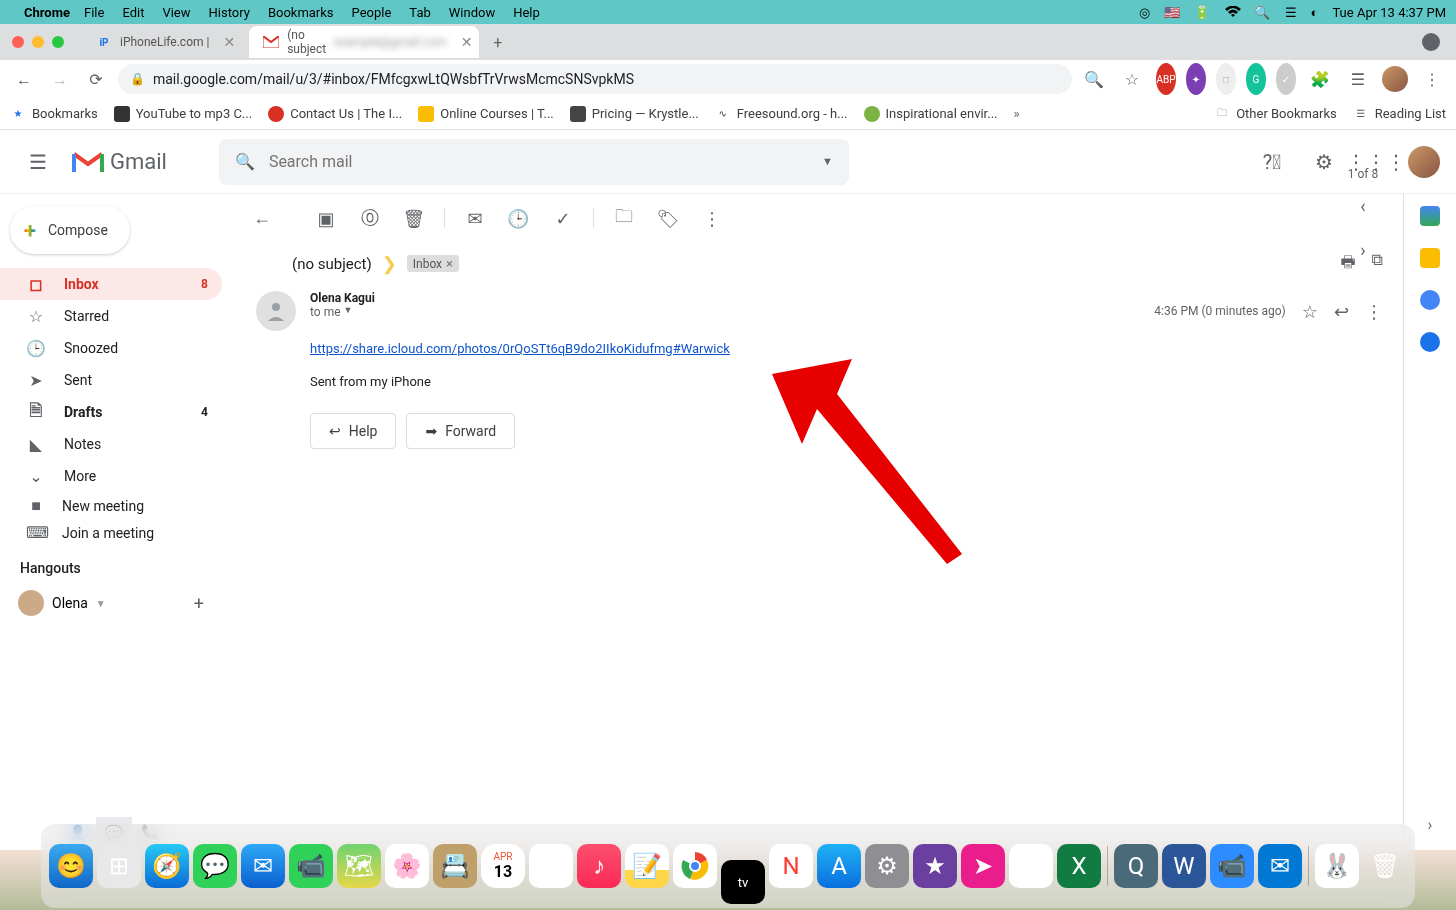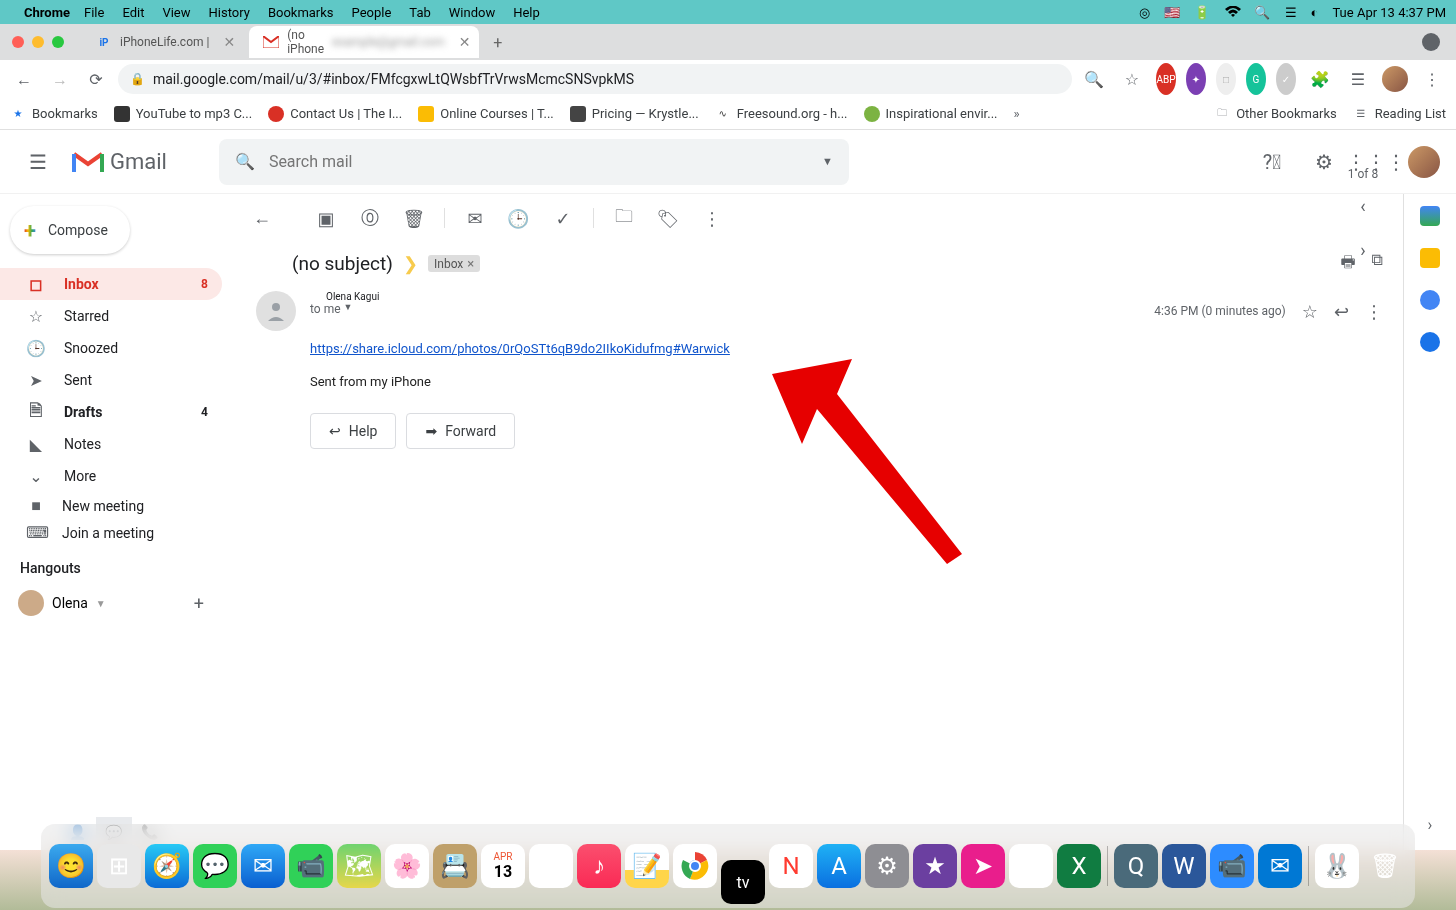--- a/index.html
+++ b/index.html
@@ -79,30 +79,30 @@
 .chat-entry .avatar-xs { width: 26px; height: 26px; border-radius: 50%; background: #b97; flex-shrink: 0; }
 .chat-entry .link { color: #1155cc; text-decoration: underline; font-size: 11px; }
 
 
 .main-pane { flex: 1; position: relative; border-right: 1px solid #e0e0e0; }
 .toolbar { height: 48px; display: flex; align-items: center; padding: 0 20px; gap: 4px; position: relative; }
 .tb-btn { width: 40px; height: 40px; display: flex; align-items: center; justify-content: center; color: #5f6368; font-size: 18px; border-radius: 50%; }
 .tb-sep { width: 1px; height: 20px; background: #e0e0e0; margin: 0 6px; }
 .toolbar .pager { margin-left: auto; display: flex; align-items: center; gap: 4px; font-size: 12px; color: #5f6368; flex-direction: column; }
 .subject-row { padding: 8px 20px 14px 70px; display: flex; align-items: center; gap: 10px; }
-.subject-row h2 { font-size: 19px; font-weight: 400; color: #202124; }
+.subject-row h2 { font-size: 15px; font-weight: 400; color: #202124; }
 .imp-marker { color: #f7cb4d; font-size: 18px; }
 .label-chip { background: #ddd; color: #555; font-size: 12px; padding: 1px 6px; border-radius: 3px; display: inline-flex; align-items: center; gap: 4px; }
 .label-chip .x { font-size: 13px; color: #777; }
 .subject-right { margin-left: auto; display: flex; gap: 16px; color: #5f6368; }
 
 .email-header { display: flex; padding: 0 20px; gap: 14px; }
 .avatar-lg { width: 40px; height: 40px; border-radius: 50%; background: #e0e0e0; display: flex; align-items: center; justify-content: center; color: #9aa0a6; margin-left: 14px; }
 .sender-info { flex: 1; }
-.sender-name { font-size: 10px; font-weight: 400; color: #202124; margin-left: 16px; }
+.sender-name { font-size: 12px; font-weight: 700; color: #202124; }
 .to-line { font-size: 12px; color: #5f6368; display: flex; align-items: flex-start; gap: 3px; }
 .email-meta { display: flex; align-items: center; gap: 16px; color: #5f6368; font-size: 12px; }
 .email-meta .icon { font-size: 18px; }
 
 .email-body { padding: 10px 20px 10px 88px; font-size: 13px; color: #222; }
 .email-body a { color: #1155cc; text-decoration: underline; }
 .email-body .sent-from { margin-top: 18px; }
 
 .actions-row { padding: 14px 20px 14px 88px; display: flex; gap: 10px; }
 .action-btn { border: 1px solid #dadce0; border-radius: 4px; height: 36px; padding: 0 18px; display: inline-flex; align-items: center; gap: 8px; font-size: 14px; color: #3c4043; }
@@ -171,21 +171,21 @@
       <span>iPhoneLife.com |</span>
       <span class="tab-close">✕</span>
     </div>
     <div class="tab active">
       <span class="favicon">
         <svg width="16" height="12" viewBox="0 0 16 12">
             <path d="M0 0 L8 6 L16 0 V12 H0 Z" fill="#fff" stroke="#d93025"></path>
             <path d="M0 0 L8 6 L16 0" fill="none" stroke="#d93025" stroke-width="2"></path>
           </svg>
       </span>
-      <span>(no iPhone</span>
+      <span>(no subject</span>
       <span class="blur">example@gmail.com</span>
       <span class="tab-close">✕</span>
     </div>
     <span class="new-tab">+</span>
     <div class="incognito"></div>
   </div>
 
   <div class="addr-bar">
     <div class="nav-btn">←</div>
     <div class="nav-btn disabled">→</div>
@@ -431,35 +431,35 @@
   <div class="dock">
     <div class="dock-icon" style="background:linear-gradient(#3ba9ee,#1067c9);">😊</div>
     <div class="dock-icon" style="background:#e8e8e8;">⊞</div>
     <div class="dock-icon" style="background:linear-gradient(#27c9f5,#0b6bd6);">🧭</div>
     <div class="dock-icon" style="background:#30d158;">💬</div>
     <div class="dock-icon" style="background:linear-gradient(#2fa8f6,#0a5fd0);">✉</div>
     <div class="dock-icon" style="background:#30d158;">📹</div>
     <div class="dock-icon" style="background:linear-gradient(#6fd36f,#e6d74a);">🗺</div>
     <div class="dock-icon" style="background:#fff;">🌸</div>
     <div class="dock-icon" style="background:#bfa06a;">📇</div>
-    <div class="dock-icon" style="background:#fff;color:#e53;font-size:10px;flex-direction:column;">APR<br><b style="color:#000;font-size:16px;">13</b></div>
+    <div class="dock-icon" style="background:#fff;color:#e53;font-size:10px;flex-direction:column;border-radius:15px;">APR<br><b style="color:#000;font-size:16px;">13</b></div>
     <div class="dock-icon" style="background:#fff;">☑</div>
     <div class="dock-icon" style="background:linear-gradient(#fb4f6e,#fa2a55);">♪</div>
     <div class="dock-icon" style="background:linear-gradient(#fff 60%,#ffd54a 60%);">📝</div>
     <div class="dock-icon" style="background:#fff;">
       <svg width="30" height="30" viewBox="0 0 30 30">
           <circle cx="15" cy="15" r="14" fill="#fff"></circle>
           <circle cx="15" cy="15" r="6" fill="#4285f4"></circle>
           <path d="M15 1 A14 14 0 0 1 27 9 L15 15 Z" fill="#ea4335"></path>
           <path d="M27 9 A14 14 0 0 1 10 28 L15 15 Z" fill="#fbbc04"></path>
           <path d="M10 28 A14 14 0 0 1 3 9 L15 15 Z" fill="#34a853"></path>
           <circle cx="15" cy="15" r="5" fill="#4285f4" stroke="#fff" stroke-width="2"></circle>
         </svg>
     </div>
-    <div class="dock-icon" style="background:#000;font-size:16px;margin-top:32px;">tv</div>
+    <div class="dock-icon" style="background:#000;font-size:13px;margin-top:32px;">tv</div>
     <div class="dock-icon" style="background:#fff;color:#ff3b30;">N</div>
     <div class="dock-icon" style="background:linear-gradient(#1fb1f5,#0a6fe0);">A</div>
     <div class="dock-icon" style="background:#8e8e93;">⚙</div>
     <div class="dock-icon" style="background:#6b3fa0;">★</div>
     <div class="dock-icon" style="background:#e91e8c;">➤</div>
     <div class="dock-icon" style="background:#fff;">#</div>
     <div class="dock-icon" style="background:#107c41;">X</div>
     <div class="dock-sep"></div>
     <div class="dock-icon" style="background:#4a6a7a;">Q</div>
     <div class="dock-icon" style="background:#2b579a;">W</div>

